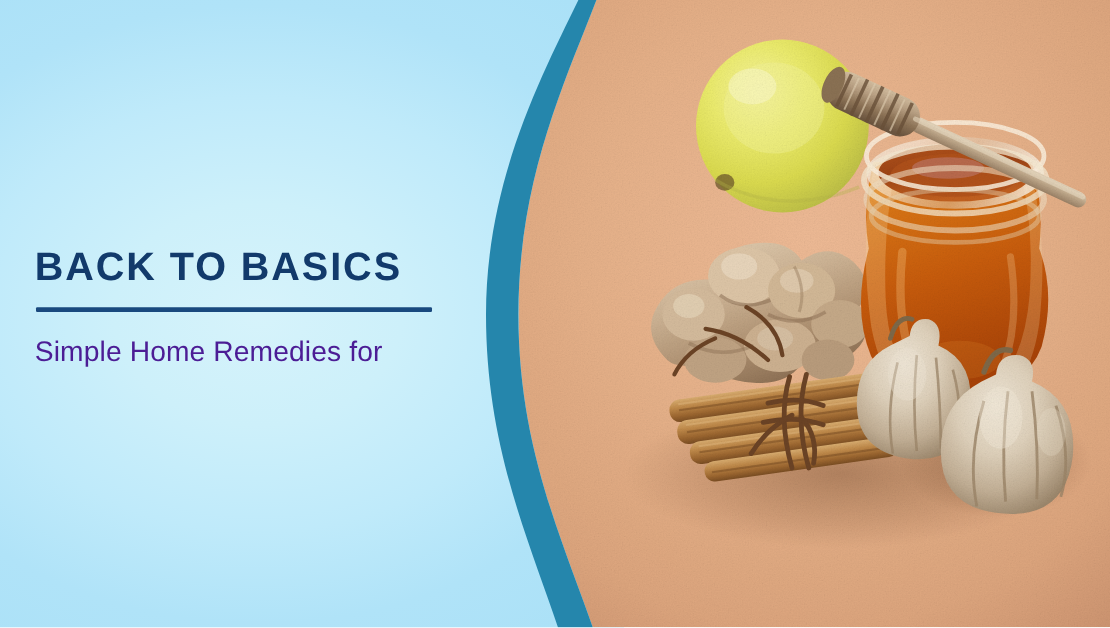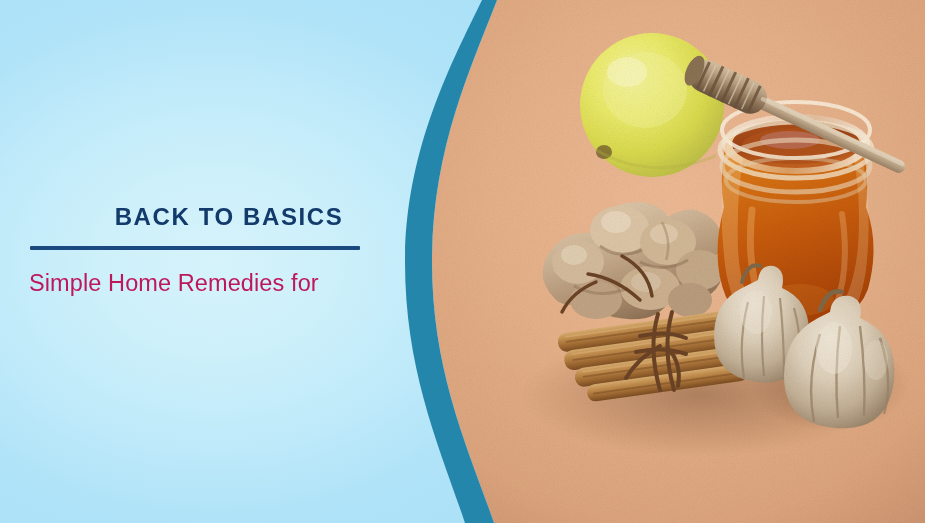--- a/index.html
+++ b/index.html
@@ -29,41 +29,40 @@
         #abe1f7 100%);
   }
 
   .text-block {
     position: absolute;
     left: 29px;
     top: 204px;
     width: 400px;
   }
   .headline {
-    font-size: 24px;
+    font-size: 33px;
     font-weight: bold;
     letter-spacing: 1.6px;
     color: #123a6b;
     line-height: 1.08;
     margin: 0;
     white-space: nowrap;
-    text-align: center;
   }
   .rule {
     width: 330px;
     height: 4px;
     background: #19497e;
     margin: 16px 0 0 1px;
     border-radius: 1px;
   }
   .subhead {
     margin: 17px 0 0 0;
     font-size: 23.5px;
     font-weight: normal;
-    color: #be185d;
+    color: #4c1d95;
     line-height: 1.37;
     letter-spacing: 0.1px;
   }
   .subhead span { display: block; }
 
   
   .photo-area {
     position: absolute;
     left: 0; top: 0;
     width: 925px; height: 523px;

